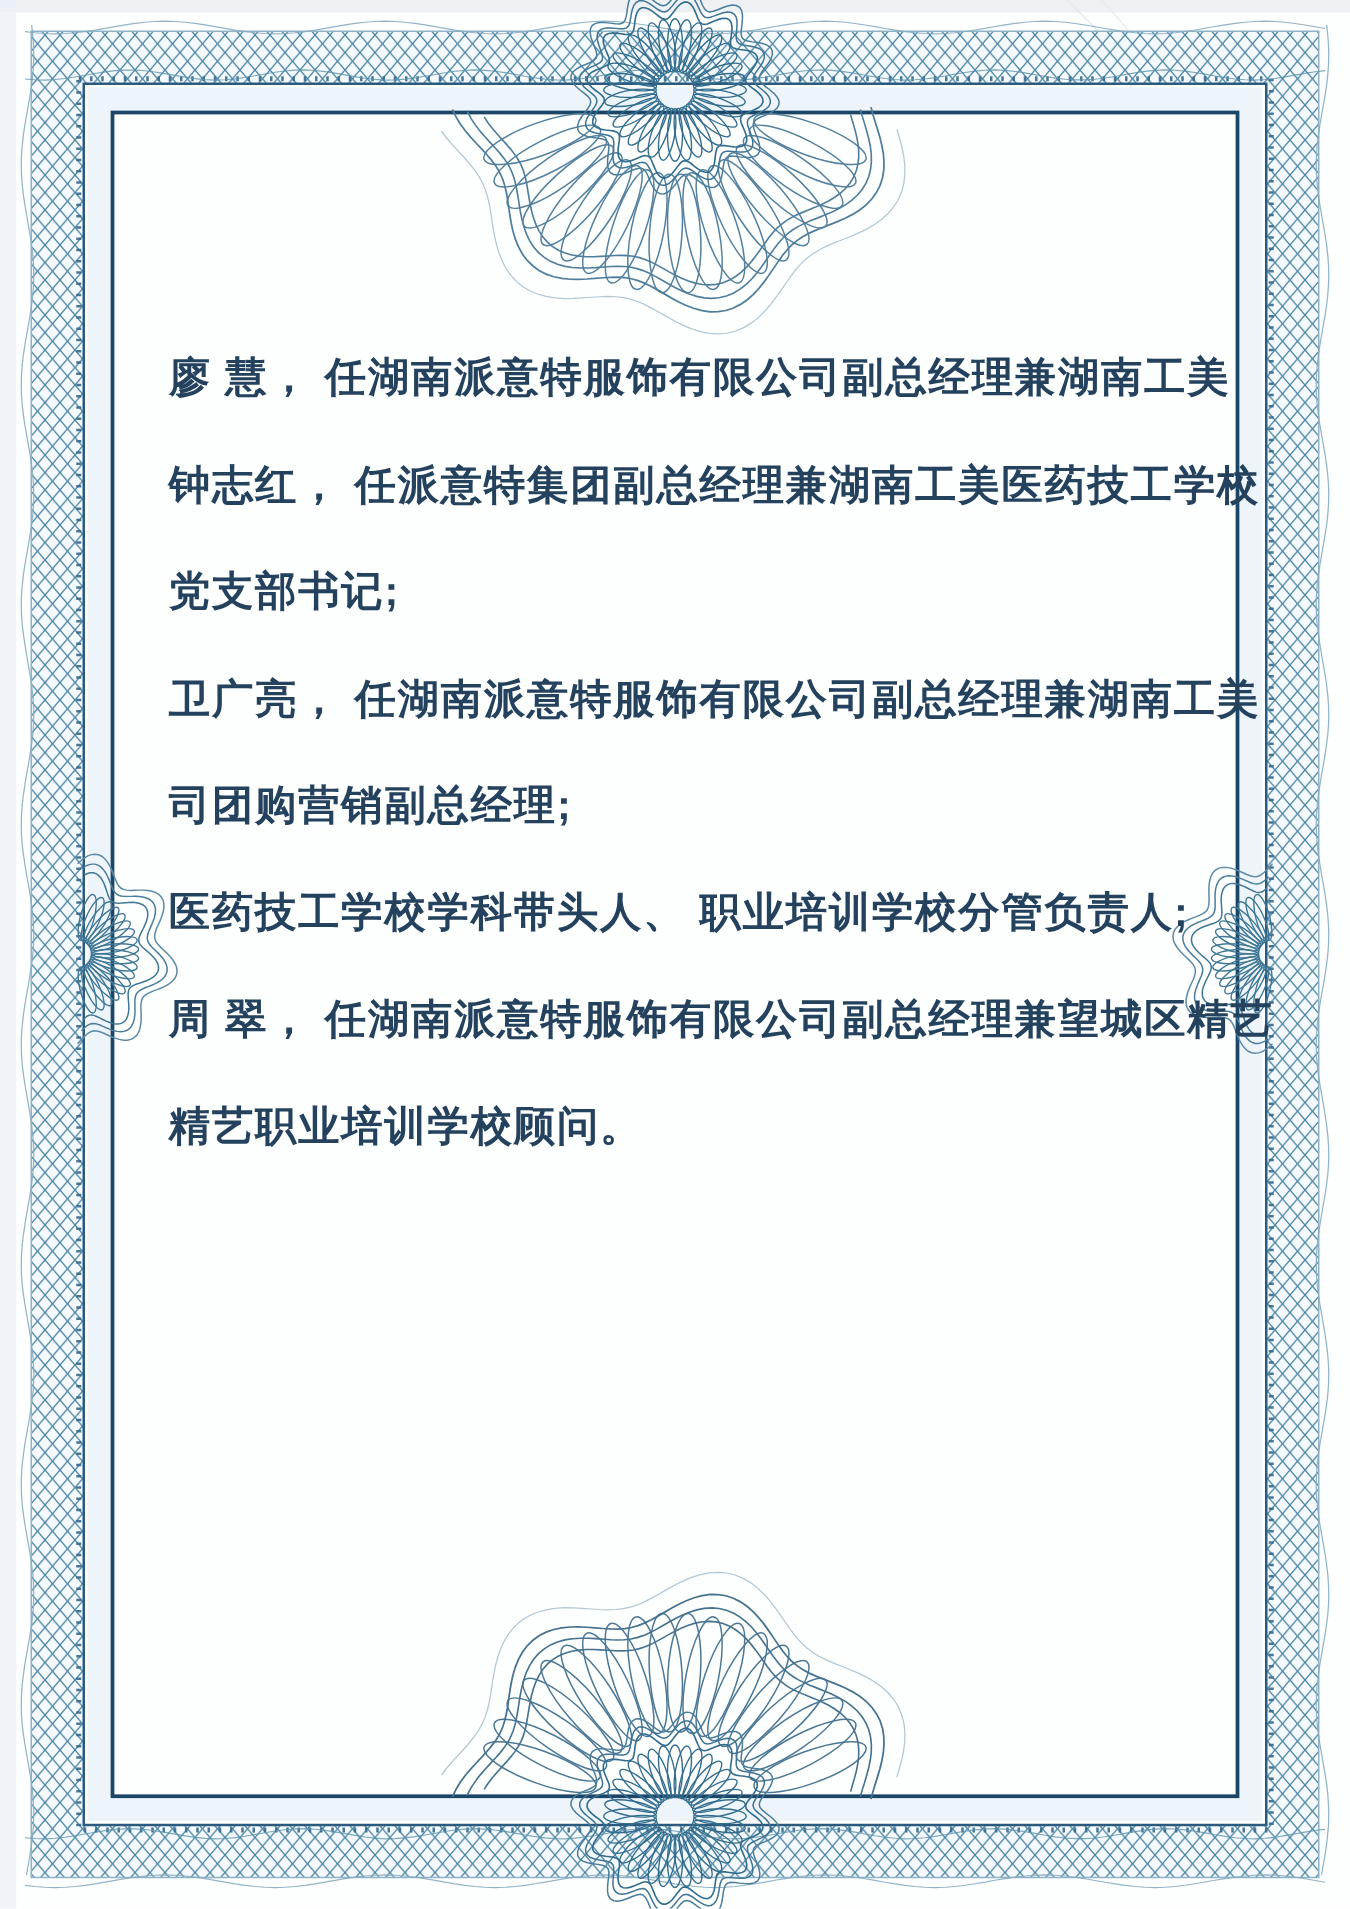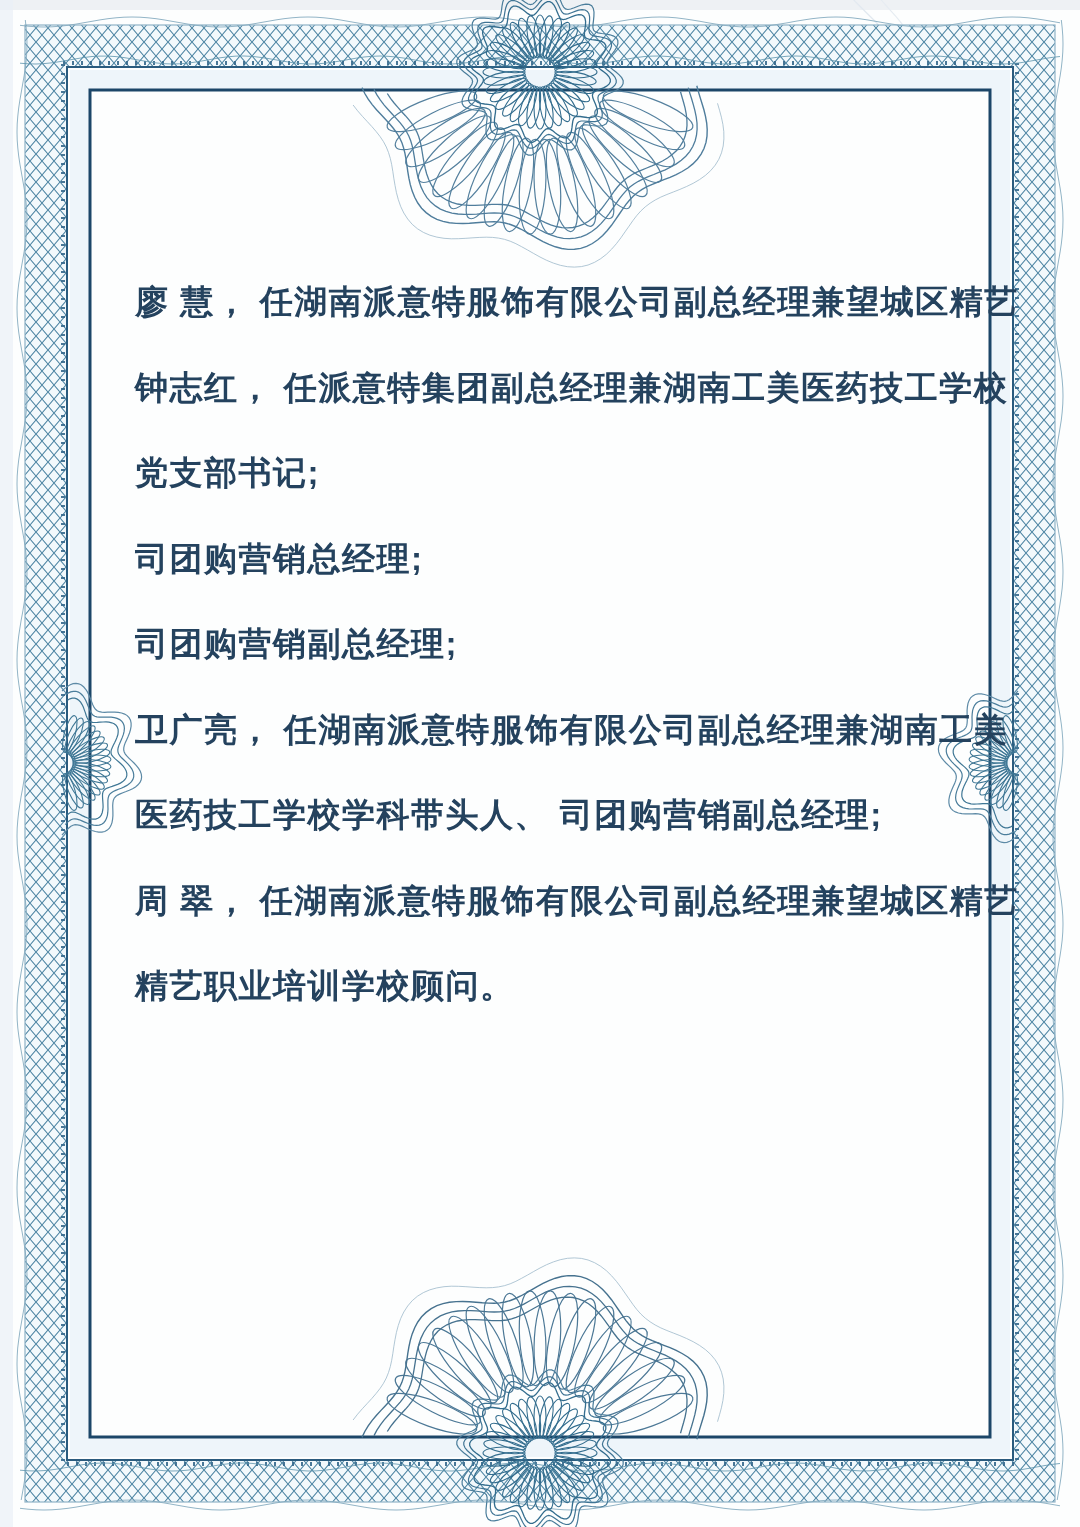--- a/index.html
+++ b/index.html
@@ -235,24 +235,23 @@
       <ellipse cx="1018" cy="733" rx="5.5" ry="19" transform="rotate(318.52941176470586 1018 763)" fill="none" stroke="#3f7795" stroke-width="1.1" opacity="1"></ellipse>
       <ellipse cx="1018" cy="733" rx="5.5" ry="19" transform="rotate(327.3529411764706 1018 763)" fill="none" stroke="#3f7795" stroke-width="1.1" opacity="1"></ellipse>
       <ellipse cx="1018" cy="733" rx="5.5" ry="19" transform="rotate(336.1764705882353 1018 763)" fill="none" stroke="#3f7795" stroke-width="1.1" opacity="1"></ellipse>
       <ellipse cx="1018" cy="733" rx="5.5" ry="19" transform="rotate(345 1018 763)" fill="none" stroke="#3f7795" stroke-width="1.1" opacity="1"></ellipse>
       <path d="M1012.5,825.9L1010.1,827.2L1007.7,827.8L1005.4,827.8L1003.2,827.1L1001.2,825.7L999.4,823.8L997.9,821.4L996.6,818.7L995.6,815.9L994.6,813.1L993.8,810.5L992.9,808.2L991.9,806.4L990.7,805.0L989.3,804.1L987.4,803.6L985.2,803.5L982.7,803.6L979.9,803.8L977.0,804.0L974.0,804.1L971.0,803.8L968.3,803.2L965.9,802.2L964.0,800.8L962.7,798.9L961.9,796.7L961.8,794.2L962.1,791.5L963.0,788.7L964.1,785.9L965.4,783.2L966.7,780.7L967.8,778.3L968.7,776.2L969.0,774.3L968.9,772.5L968.2,770.9L967.0,769.3L965.3,767.6L963.3,765.9L961.1,764.0L958.9,762.0L956.8,759.8L955.1,757.5L953.8,755.1L953.2,752.7L953.2,750.4L953.9,748.2L955.3,746.2L957.2,744.4L959.6,742.9L962.3,741.6L965.1,740.6L967.9,739.6L970.5,738.8L972.8,737.9L974.6,736.9L976.0,735.7L976.9,734.3L977.4,732.4L977.5,730.2L977.4,727.7L977.2,724.9L977.0,722.0L976.9,719.0L977.2,716.0L977.8,713.3L978.8,710.9L980.2,709.0L982.1,707.7L984.3,706.9L986.8,706.8L989.5,707.1L992.3,708.0L995.1,709.1L997.8,710.4L1000.3,711.7L1002.7,712.8L1004.8,713.7L1006.7,714.0L1008.5,713.9L1010.1,713.2L1011.7,712.0L1013.4,710.3" fill="none" stroke="#3f7795" stroke-width="1.2" opacity="1"></path>
       <path d="M1014.4,831.2L1011.9,832.9L1009.3,834.1L1006.6,834.7L1004.1,834.7L1001.6,833.9L999.4,832.5L997.4,830.5L995.6,828.0L994.1,825.2L992.8,822.3L991.7,819.4L990.6,816.7L989.5,814.3L988.3,812.4L986.9,810.8L985.2,809.8L983.2,809.2L980.8,808.9L978.1,808.9L975.2,808.9L972.0,809.0L968.8,808.8L965.7,808.4L962.9,807.6L960.3,806.4L958.3,804.8L956.8,802.7L955.9,800.3L955.6,797.6L955.9,794.6L956.6,791.6L957.7,788.6L958.9,785.7L960.1,782.9L961.2,780.4L961.9,778.0L962.2,775.9L962.0,773.9L961.3,772.0L960.1,770.1L958.4,768.2L956.3,766.2L954.1,764.1L951.9,761.8L949.8,759.4L948.1,756.9L946.9,754.3L946.3,751.6L946.3,749.1L947.1,746.6L948.5,744.4L950.5,742.4L953.0,740.6L955.8,739.1L958.7,737.8L961.6,736.7L964.3,735.6L966.7,734.5L968.6,733.3L970.2,731.9L971.2,730.2L971.8,728.2L972.1,725.8L972.1,723.1L972.1,720.2L972.0,717.0L972.2,713.8L972.6,710.7L973.4,707.9L974.6,705.3L976.2,703.3L978.3,701.8L980.7,700.9L983.4,700.6L986.4,700.9L989.4,701.6L992.4,702.7L995.3,703.9L998.1,705.1L1000.6,706.2L1003.0,706.9L1005.1,707.2L1007.1,707.0L1009.0,706.3L1010.9,705.1L1012.8,703.4L1014.8,701.3" fill="none" stroke="#4a7d9b" stroke-width="1.2" opacity="1"></path>
       <path d="M1018.0,835.0L1015.4,837.4L1012.6,839.6L1009.8,841.3L1006.9,842.3L1004.0,842.6L1001.2,842.2L998.6,841.0L996.2,839.0L994.1,836.5L992.3,833.6L990.8,830.3L989.5,827.1L988.3,823.9L987.1,821.1L985.9,818.6L984.5,816.7L982.8,815.2L980.7,814.3L978.3,813.9L975.4,813.7L972.3,813.8L968.9,813.9L965.3,813.9L961.8,813.6L958.4,813.0L955.4,811.9L952.8,810.4L950.9,808.3L949.5,805.8L948.9,802.9L948.9,799.7L949.5,796.4L950.5,793.0L951.8,789.7L953.2,786.6L954.6,783.6L955.6,780.9L956.2,778.4L956.3,776.1L955.8,774.0L954.7,771.9L953.0,769.8L950.9,767.7L948.5,765.4L946.0,763.0L943.6,760.4L941.4,757.6L939.7,754.8L938.7,751.9L938.4,749.0L938.8,746.2L940.0,743.6L942.0,741.2L944.5,739.1L947.4,737.3L950.7,735.8L953.9,734.5L957.1,733.3L959.9,732.1L962.4,730.9L964.3,729.5L965.8,727.8L966.7,725.7L967.1,723.3L967.3,720.4L967.2,717.3L967.1,713.9L967.1,710.3L967.4,706.8L968.0,703.4L969.1,700.4L970.6,697.8L972.7,695.9L975.2,694.5L978.1,693.9L981.3,693.9L984.6,694.5L988.0,695.5L991.3,696.8L994.4,698.2L997.4,699.6L1000.1,700.6L1002.6,701.2L1004.9,701.3L1007.0,700.8L1009.1,699.7L1011.2,698.0L1013.3,695.9L1015.6,693.5L1018.0,691.0" fill="none" stroke="#5d8aa6" stroke-width="1.2" opacity="1"></path>
     </svg>
 
   <div class="textblock">
-    <div class="line">廖 慧， 任湖南派意特服饰有限公司副总经理兼望城区精艺</div>
+    <div class="line">廖 慧， 任湖南派意特服饰有限公司副总经理兼湖南工美</div>
     <div class="line">钟志红， 任派意特集团副总经理兼湖南工美医药技工学校</div>
     <div class="line">党支部书记;</div>
-    <div class="line">司团购营销总经理;</div>
+    <div class="line">卫广亮， 任湖南派意特服饰有限公司副总经理兼湖南工美</div>
     <div class="line">司团购营销副总经理;</div>
-    <div class="line">卫广亮， 任湖南派意特服饰有限公司副总经理兼湖南工美</div>
-    <div class="line">医药技工学校学科带头人、 司团购营销副总经理;</div>
+    <div class="line">医药技工学校学科带头人、 职业培训学校分管负责人;</div>
     <div class="line">周 翠， 任湖南派意特服饰有限公司副总经理兼望城区精艺</div>
     <div class="line">精艺职业培训学校顾问。</div>
   </div>
 
 </div>
 
 </body></html>

